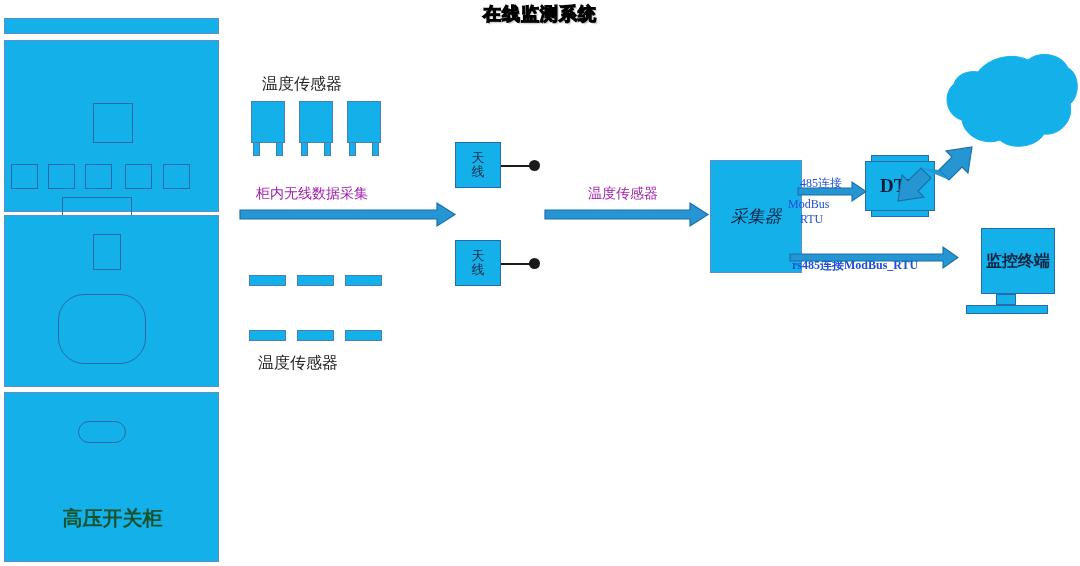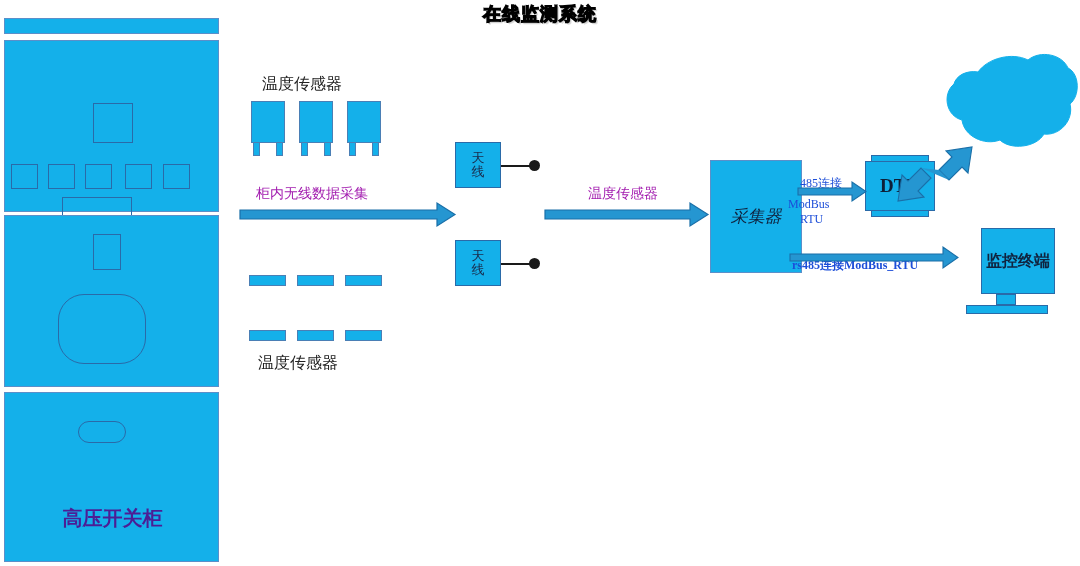--- a/index.html
+++ b/index.html
@@ -34,21 +34,21 @@
   .cab-small{top:123px;width:27px;height:25px;}
   #cs1{left:6px}#cs2{left:43px}#cs3{left:80px}#cs4{left:120px}#cs5{left:158px}
   #cab-top-wide{left:57px;top:156px;width:70px;height:35px;}
 
   #cab-mid-sq{left:88px;top:18px;width:28px;height:36px;}
   #cab-mid-round{left:53px;top:78px;width:88px;height:70px;border-radius:26px;}
 
   #cab-bot-pill{left:73px;top:28px;width:48px;height:22px;border-radius:12px;}
   #cab-label{
     left:0;top:112px;width:215px;text-align:center;
-    font-size:20px;font-weight:bold;color:#4c1d95;
+    font-size:20px;font-weight:bold;color:#14532d;
     font-family:"DejaVu Sans","Liberation Sans",sans-serif;
   }
 
   
   #ts-label-top{left:262px;top:74px;width:140px;font-size:16px;color:#222;text-align:left;}
   .sensor{position:absolute;width:34px;height:52px;}
   .sensor .body{position:absolute;left:0;top:0;width:34px;height:42px;background:#14b0ea;border:1px solid #4a7fb5;box-sizing:border-box;}
   .sensor .leg{position:absolute;top:42px;width:7px;height:13px;background:#14b0ea;border:1px solid #4a7fb5;border-top:none;box-sizing:border-box;}
   .sensor .leg.l{left:2px;}
   .sensor .leg.r{left:25px;}

